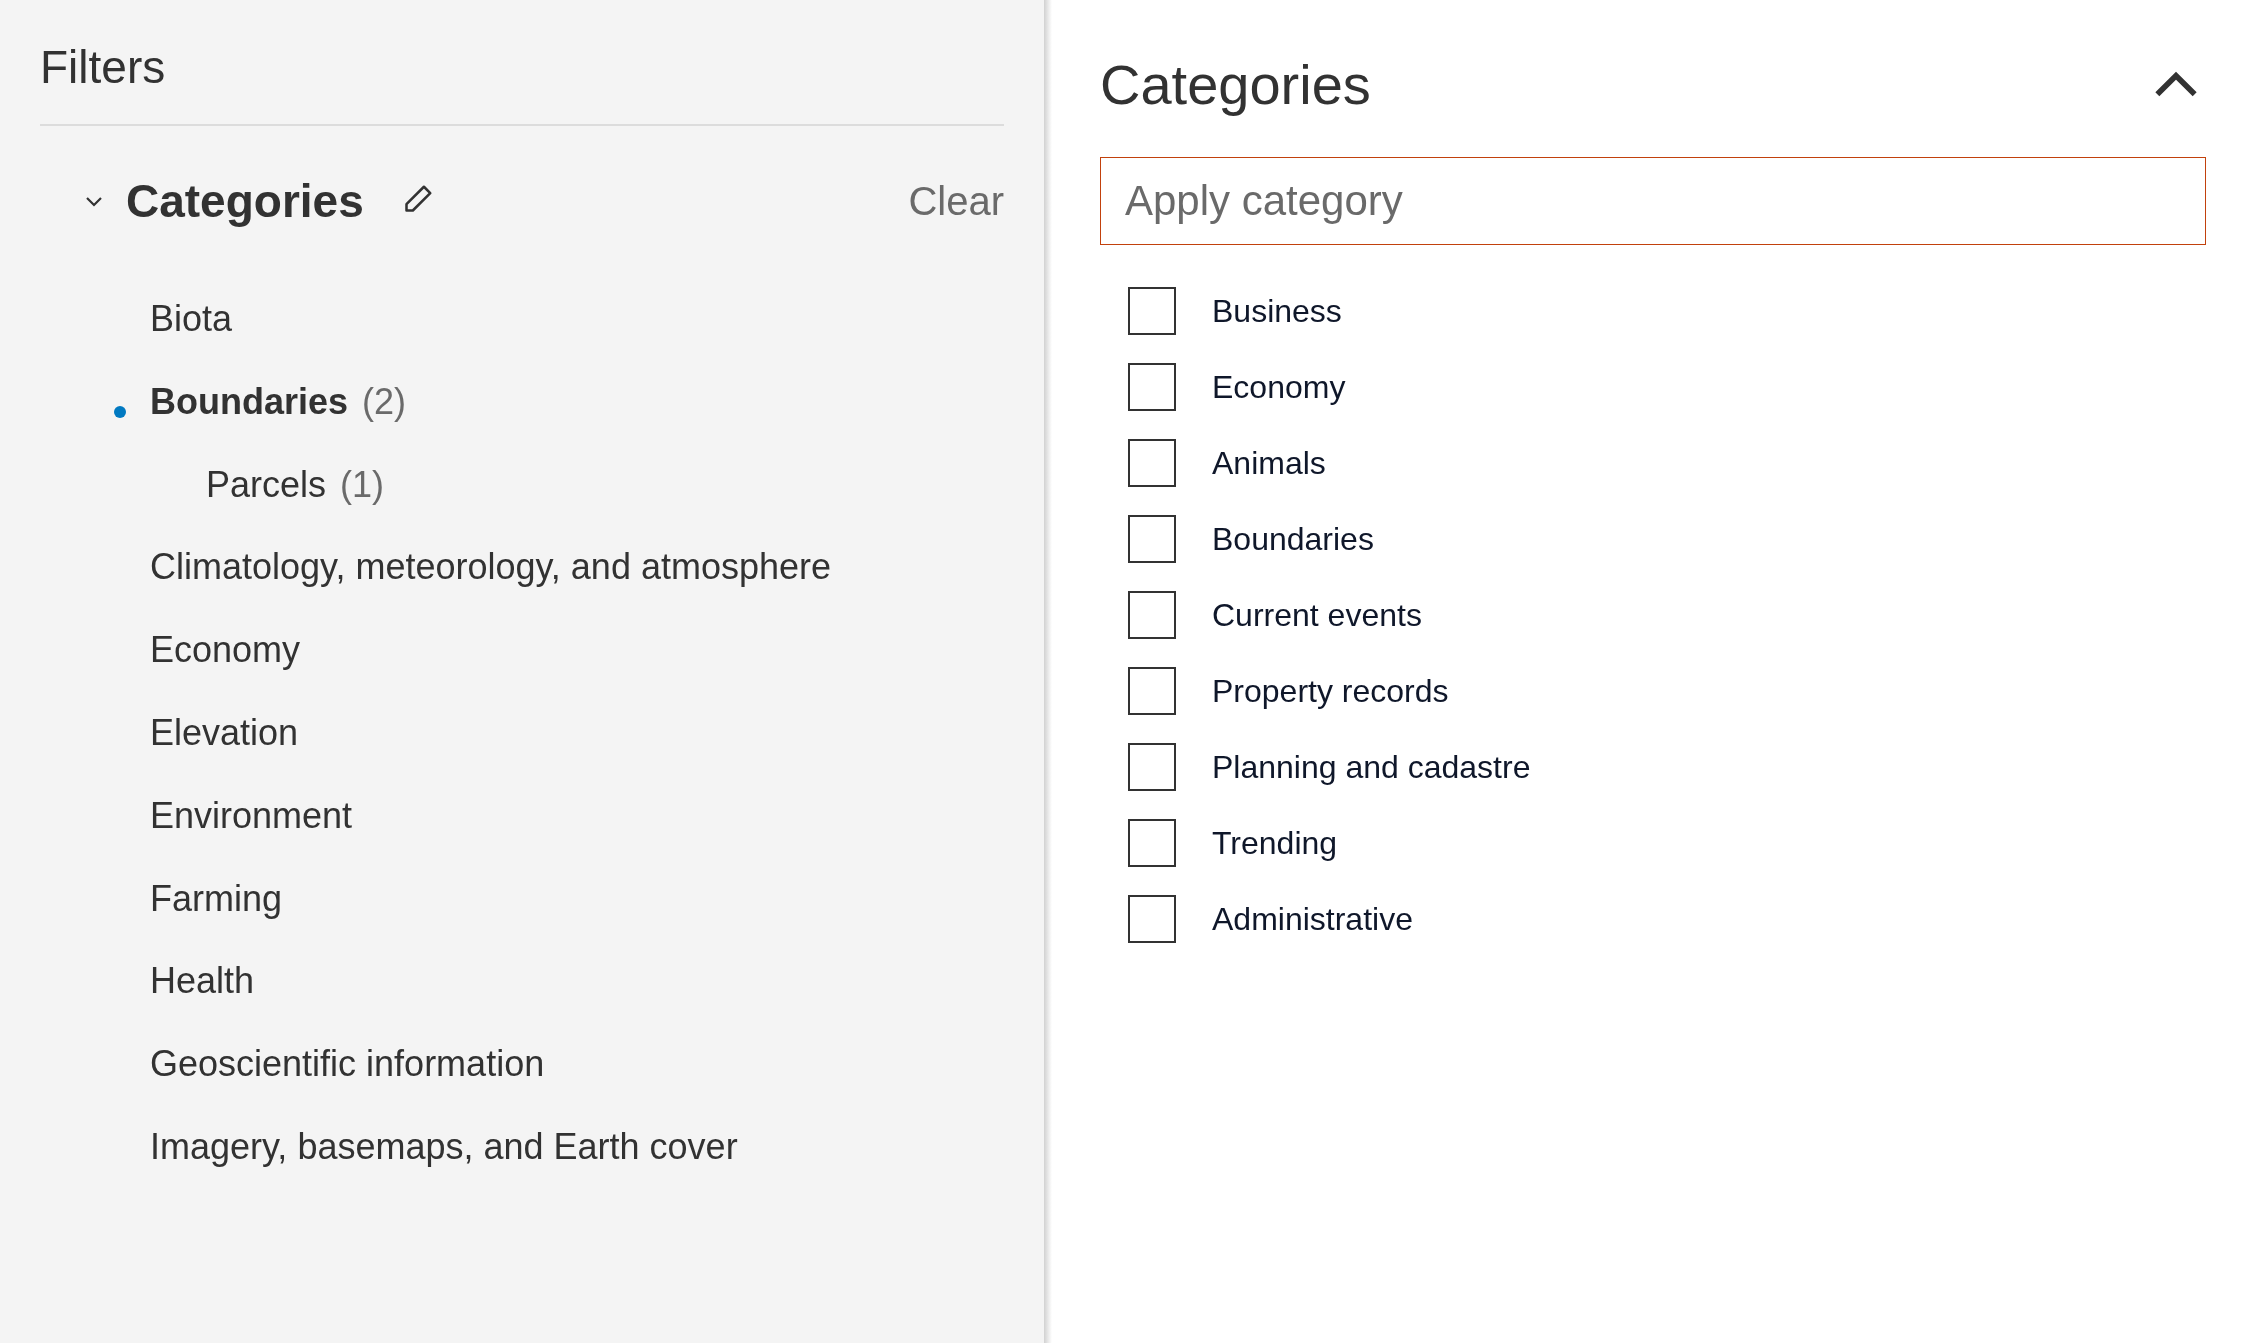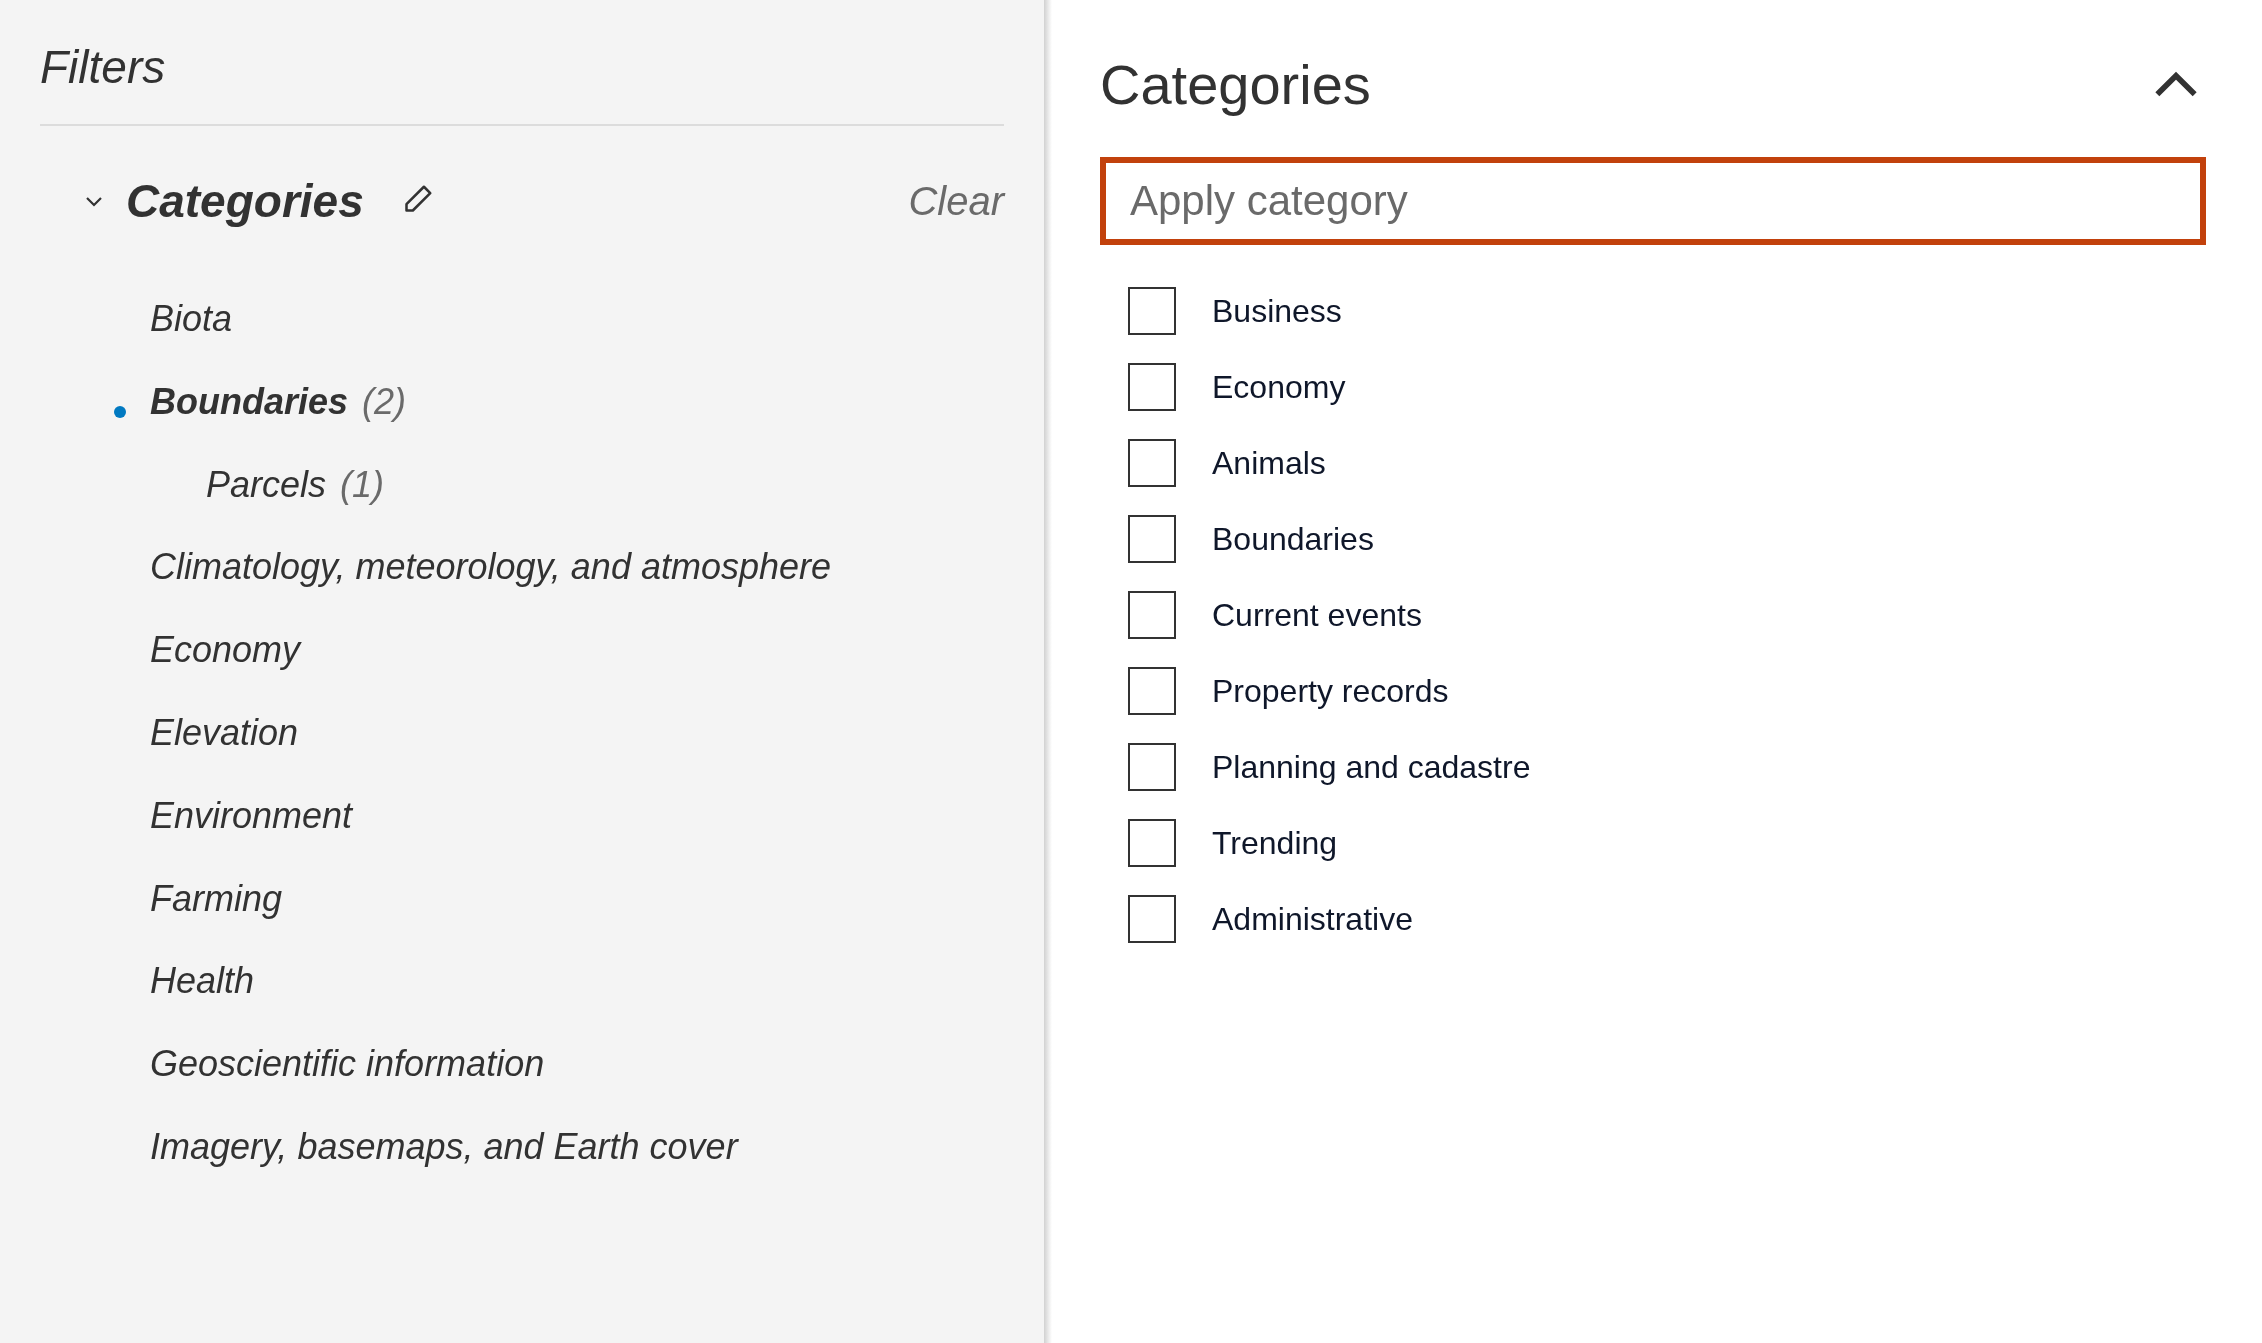--- a/index.html
+++ b/index.html
@@ -6,21 +6,20 @@
   html, body { width: 2262px; height: 1343px; font-family: "Avenir Next", "Segoe UI", Arial, sans-serif; color: #323232; }
   body { display: flex; }
 
   
   .left-panel {
     width: 1044px;
     height: 100%;
     background: #f4f4f4;
     padding: 40px 40px 0 40px;
     position: relative;
-    font-style: italic;
   }
   .left-panel::after {
     content: "";
     position: absolute;
     top: 0; right: -8px; bottom: 0;
     width: 8px;
     background: linear-gradient(to right, rgba(0,0,0,0.18), rgba(0,0,0,0));
   }
   .filters-title {
     font-size: 46px;
@@ -103,21 +102,21 @@
     color: #323232;
   }
   .right-header .chevron-up {
     margin-left: auto;
     width: 60px; height: 60px;
     display: flex; align-items: center; justify-content: center;
   }
   .category-input {
     width: 100%;
     height: 88px;
-    border: 6px solid #c2410c;
+    border: 1px solid #c2410c;
     background: #ffffff;
     font-size: 42px;
     color: #323232;
     padding: 0 24px;
     font-family: inherit;
   }
   .category-input::placeholder { color: #6a6a6a; }
   .checklist {
     margin-top: 28px;
     padding-left: 28px;

